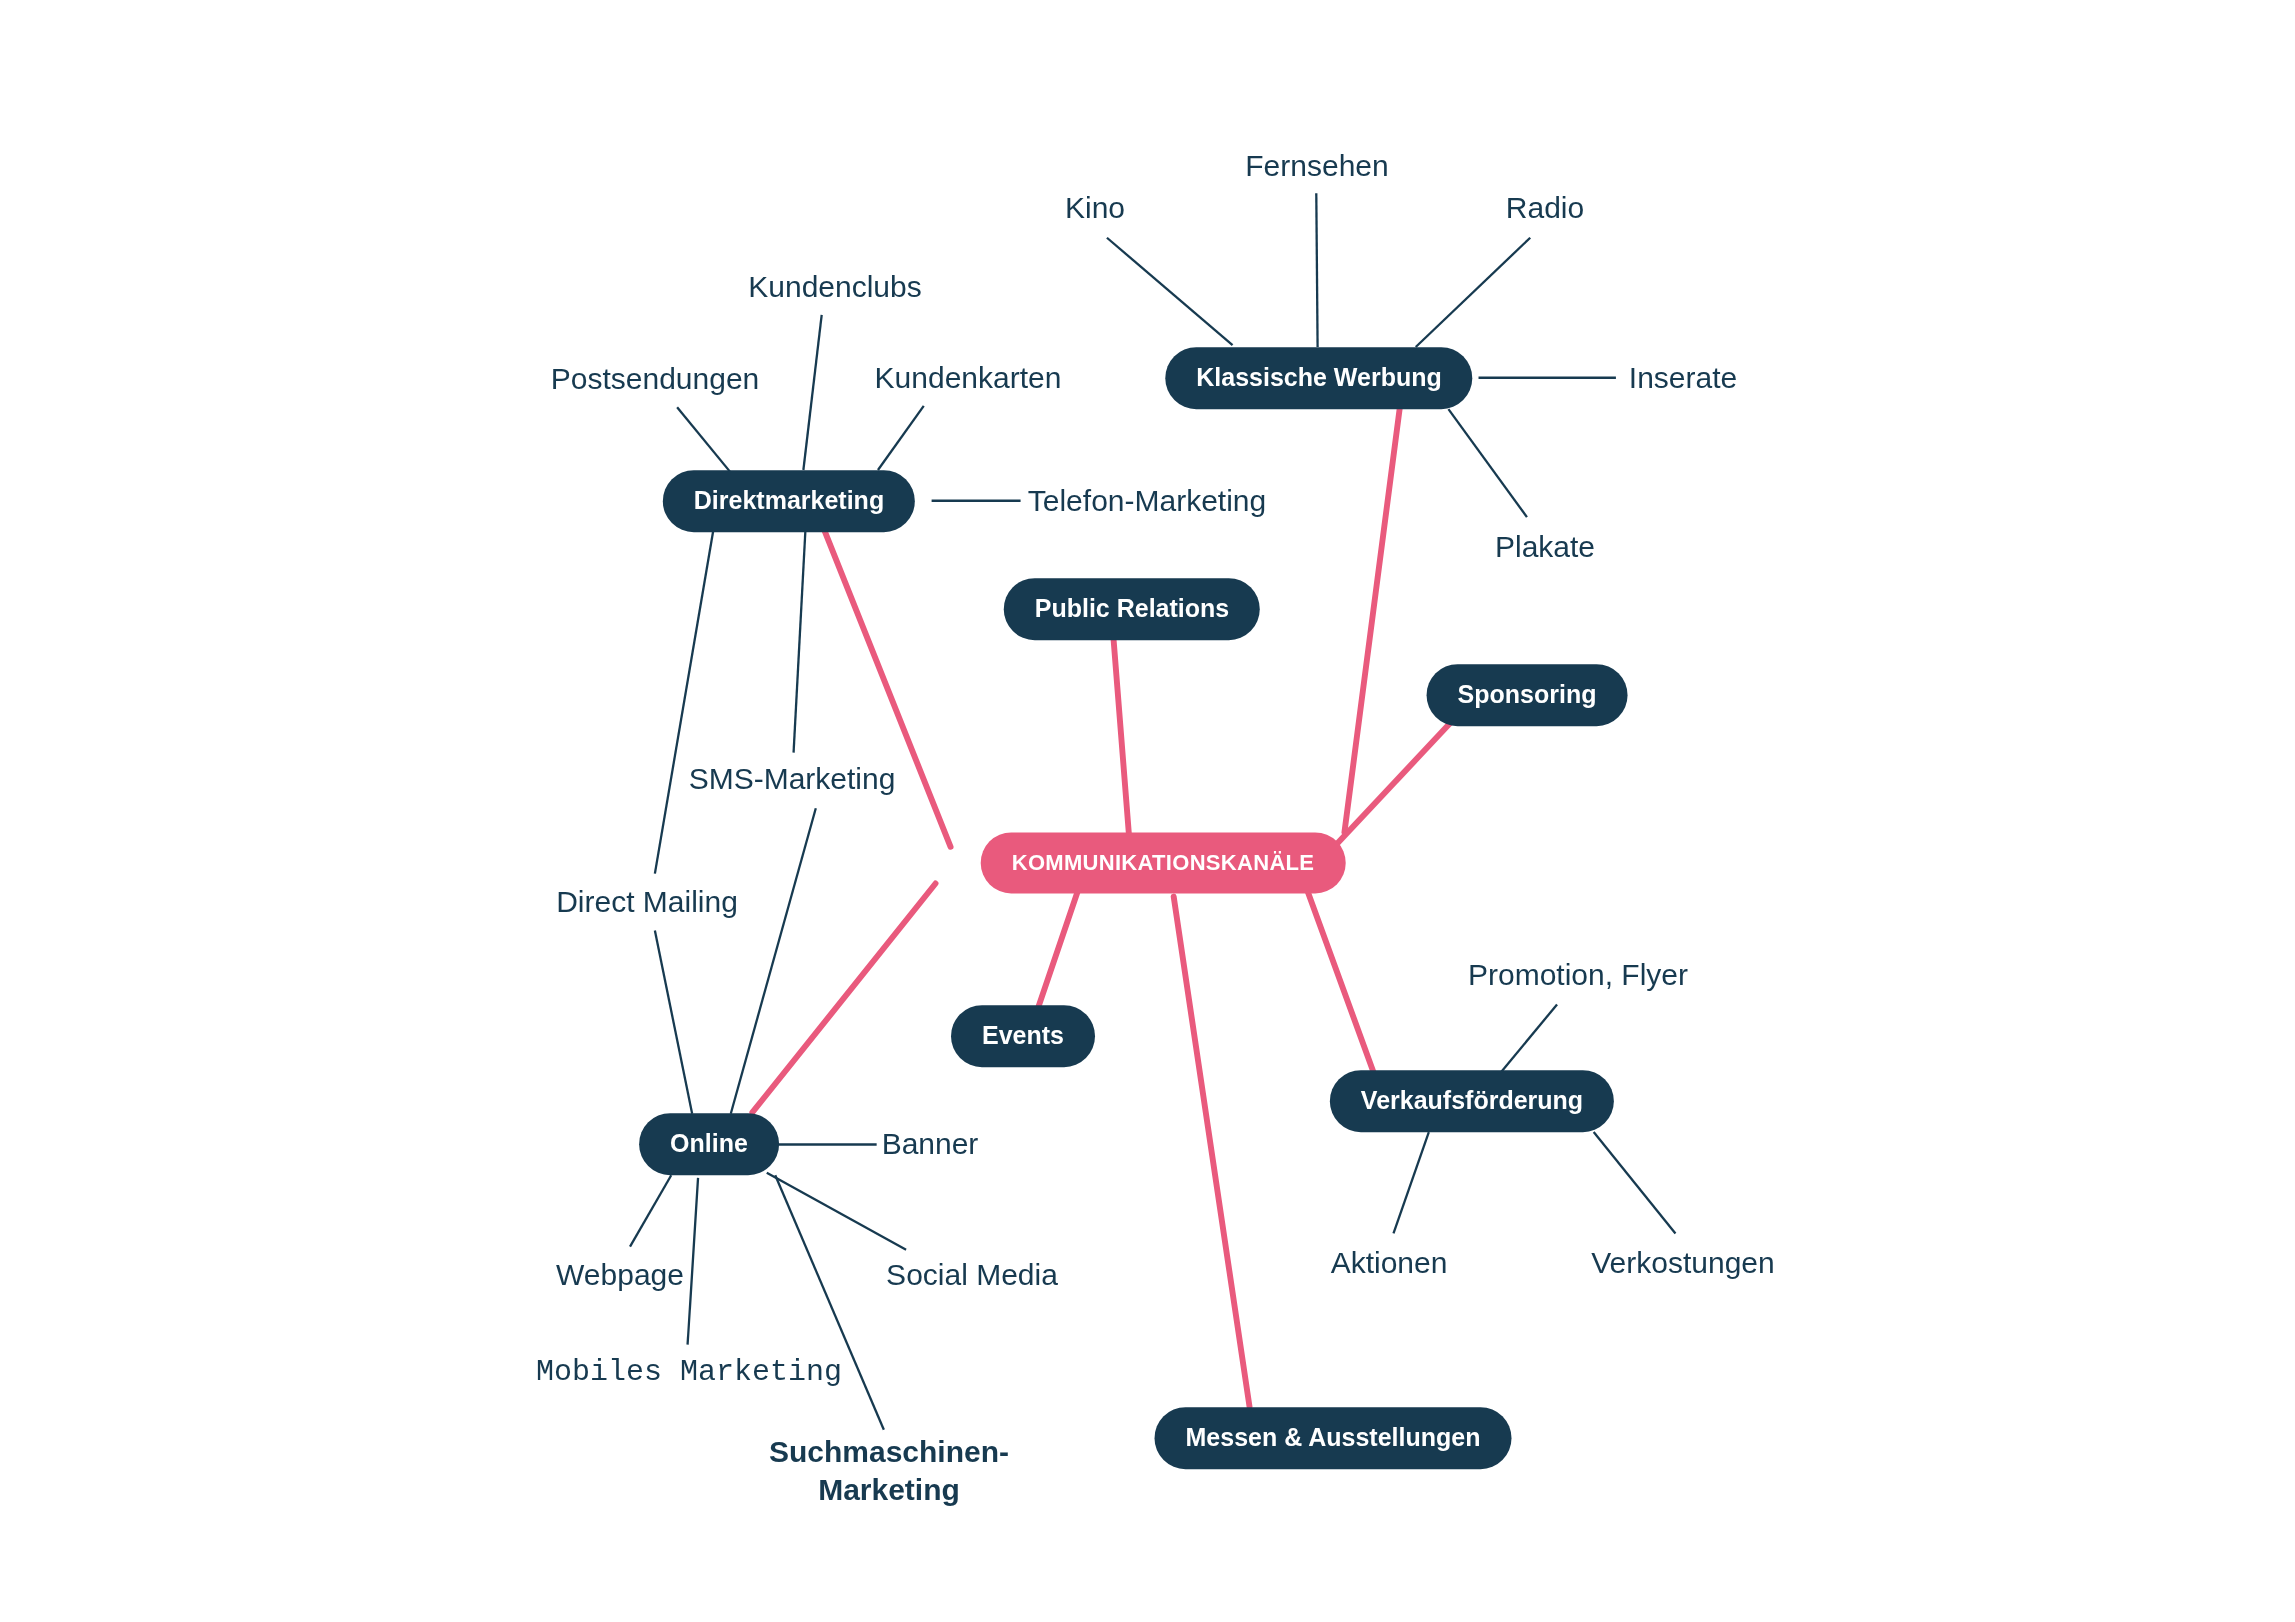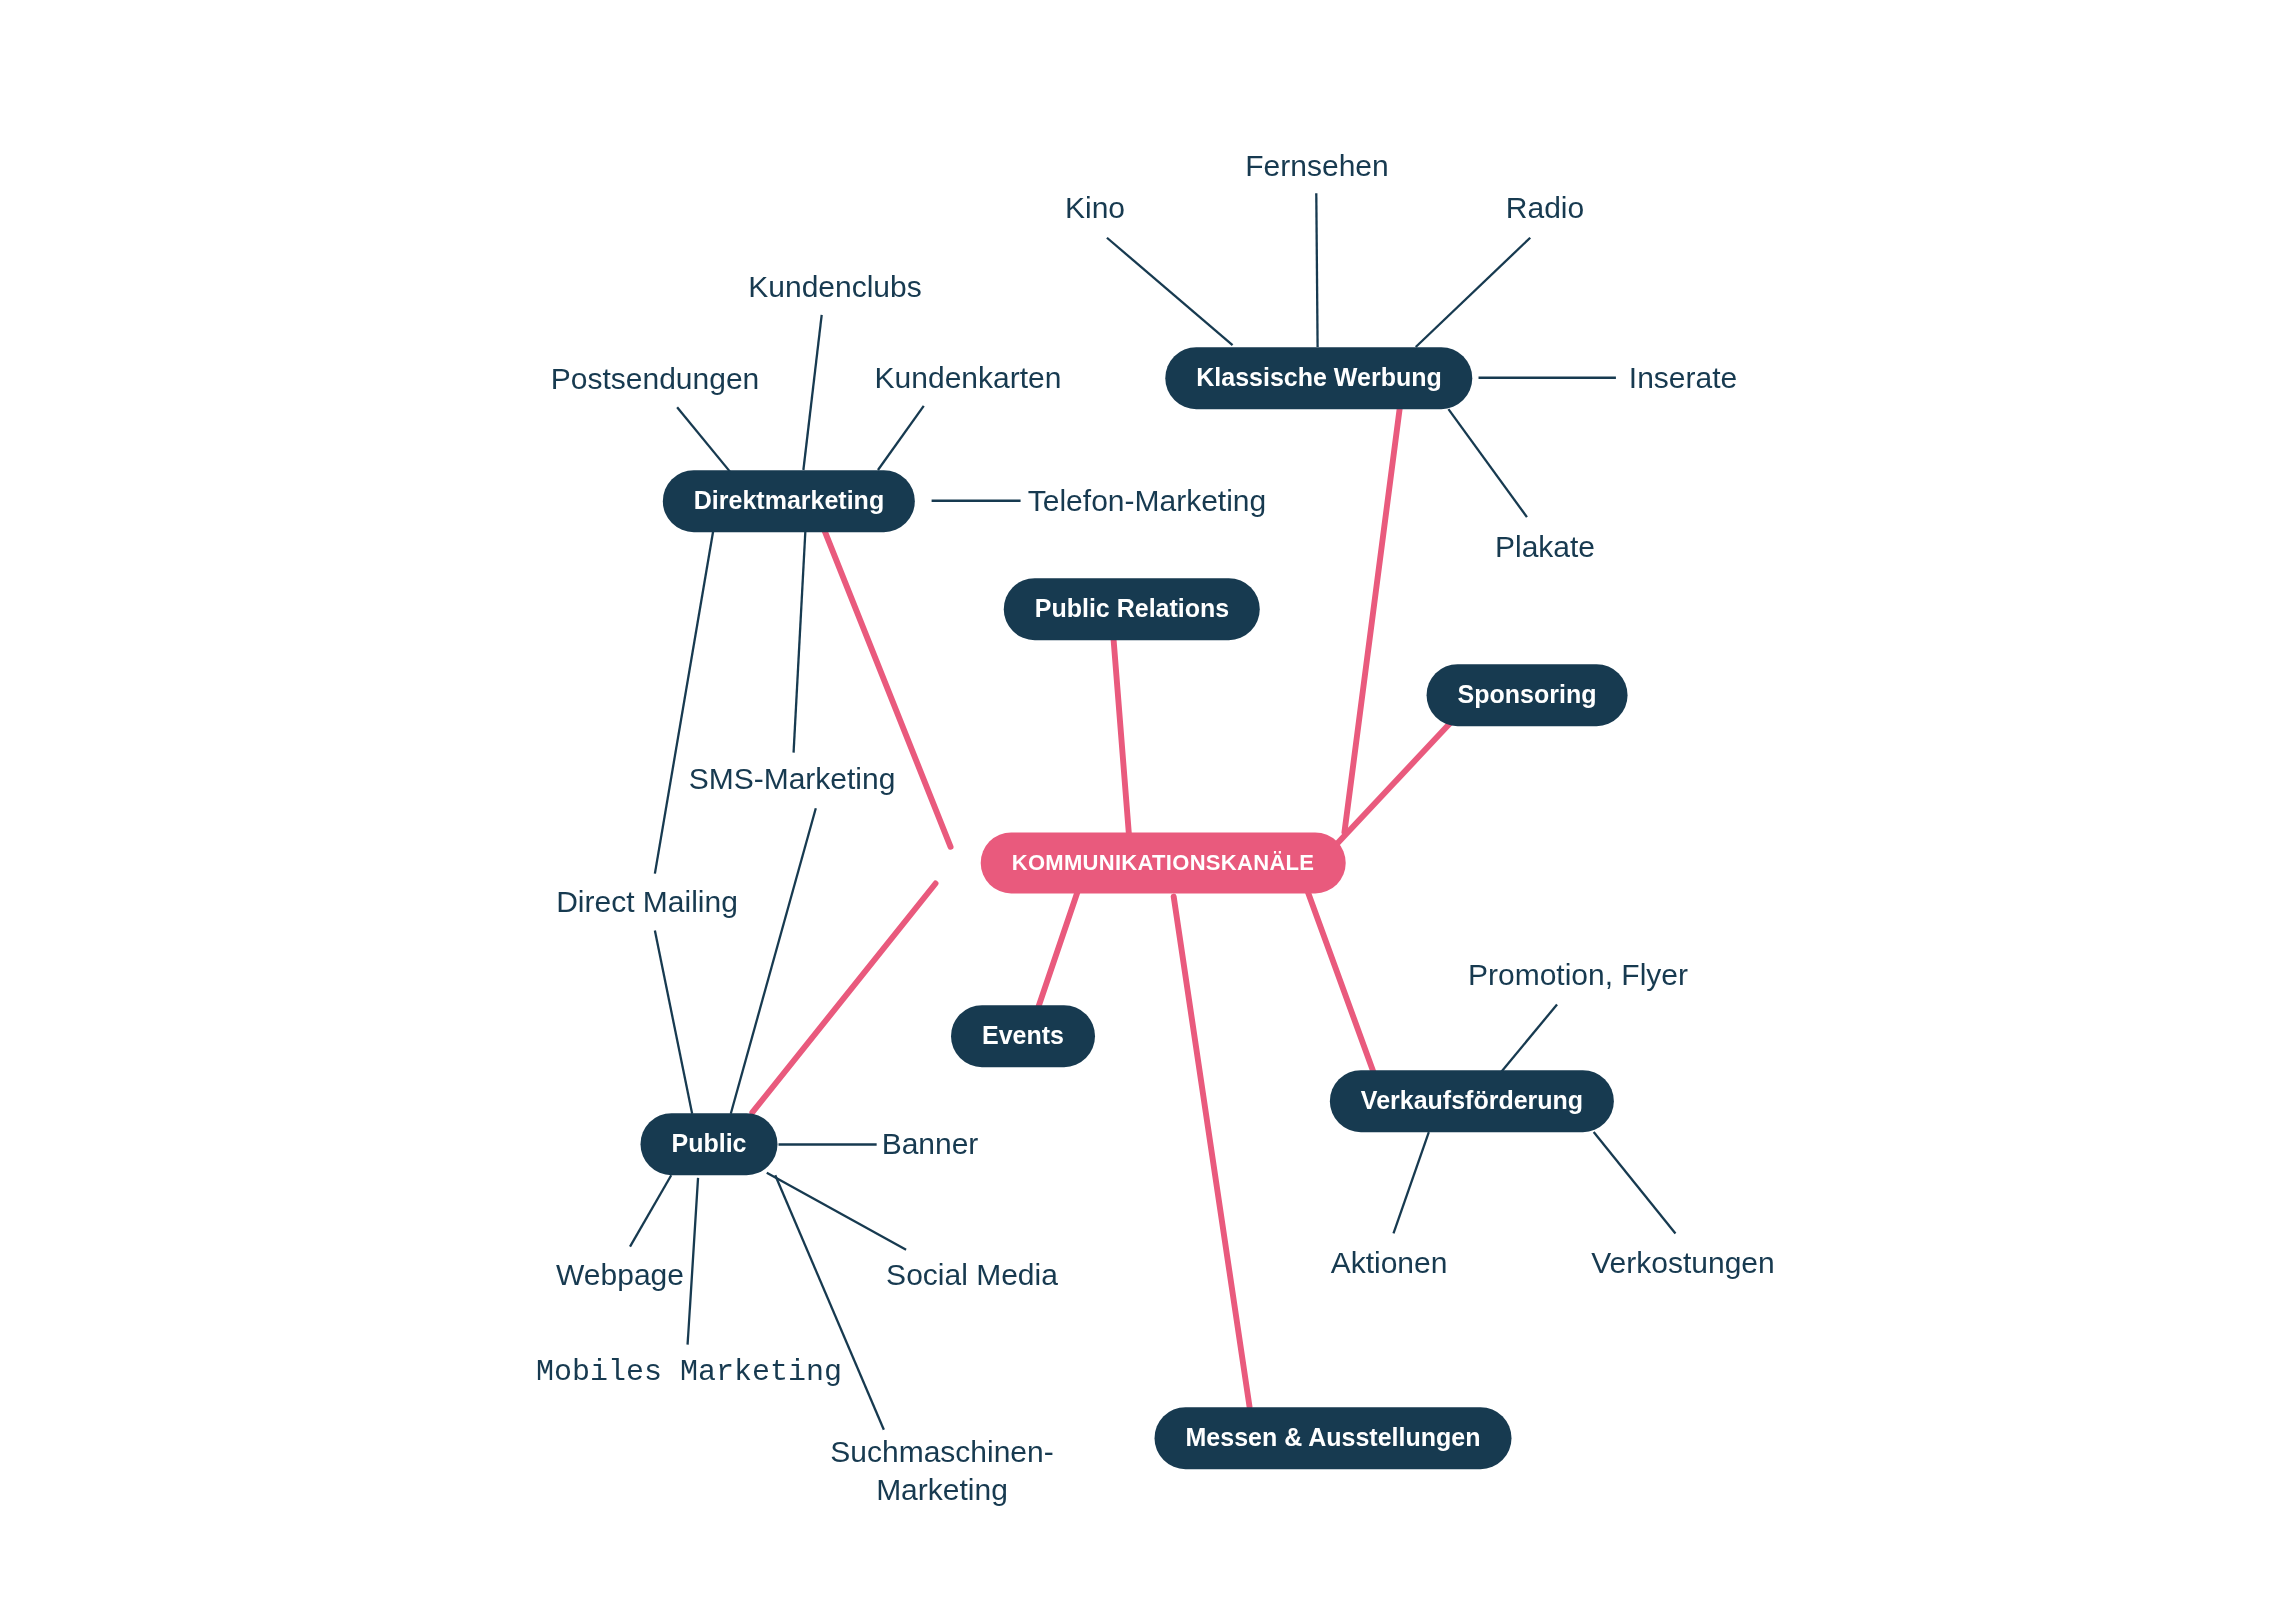--- a/index.html
+++ b/index.html
@@ -96,38 +96,38 @@
       <line x1="1998" y1="1360" x2="2100" y2="1640" class="edge-pink"></line>
       <line x1="1794" y1="1370" x2="1910" y2="2150" class="edge-pink"></line>
     </svg>
   <div id="nodes">
       <div class="pill" style="left: 1319px; top: 378px;">Klassische Werbung</div>
       <div class="pill" style="left: 789px; top: 501px;">Direktmarketing</div>
       <div class="pill" style="left: 1132px; top: 609px;">Public Relations</div>
       <div class="pill" style="left: 1527px; top: 684px; margin-top: 11px;">Sponsoring</div>
       <div class="pill" style="left: 1023px; top: 1036px;">Events</div>
       <div class="pill" style="left: 1472px; top: 1101px;">Verkaufsförderung</div>
-      <div class="pill" style="left: 709px; top: 1144px;">Public</div>
+      <div class="pill" style="left: 709px; top: 1144px;">Online</div>
       <div class="pill" style="left: 1333px; top: 1438px;">Messen &amp; Ausstellungen</div>
       <div class="pill center-pill" style="left: 1163px; top: 863px;">KOMMUNIKATIONSKANÄLE</div>
       <div class="leaf" style="left: 1095px; top: 208px;">Kino</div>
       <div class="leaf" style="left: 1317px; top: 166px;">Fernsehen</div>
       <div class="leaf" style="left: 1545px; top: 208px;">Radio</div>
       <div class="leaf" style="left: 1683px; top: 378px;">Inserate</div>
       <div class="leaf" style="left: 1545px; top: 547px;">Plakate</div>
       <div class="leaf" style="left: 835px; top: 287px;">Kundenclubs</div>
       <div class="leaf" style="left: 655px; top: 379px;">Postsendungen</div>
       <div class="leaf" style="left: 968px; top: 378px;">Kundenkarten</div>
       <div class="leaf" style="left: 1147px; top: 501px;">Telefon-Marketing</div>
       <div class="leaf" style="left: 792px; top: 779px;">SMS-Marketing</div>
       <div class="leaf" style="left: 647px; top: 902px;">Direct Mailing</div>
       <div class="leaf" style="left: 1578px; top: 975px;">Promotion, Flyer</div>
       <div class="leaf" style="left: 930px; top: 1144px;">Banner</div>
       <div class="leaf" style="left: 620px; top: 1275px;">Webpage</div>
       <div class="leaf" style="left: 972px; top: 1275px;">Social Media</div>
       <div class="leaf" style="left: 1389px; top: 1263px;">Aktionen</div>
       <div class="leaf" style="left: 1683px; top: 1263px;">Verkostungen</div>
       <div class="leaf" style="left: 689px; top: 1373px; font-family: Liberation Mono, monospace;">Mobiles Marketing</div>
-      <div class="leaf" style="left: 942px; top: 1470px;">Suchmaschinen-
+      <div class="leaf" style="left: 889px; top: 1470px; font-weight: bold;">Suchmaschinen-
 Marketing</div>
     </div>
 </div>
 
 
 </body></html>

